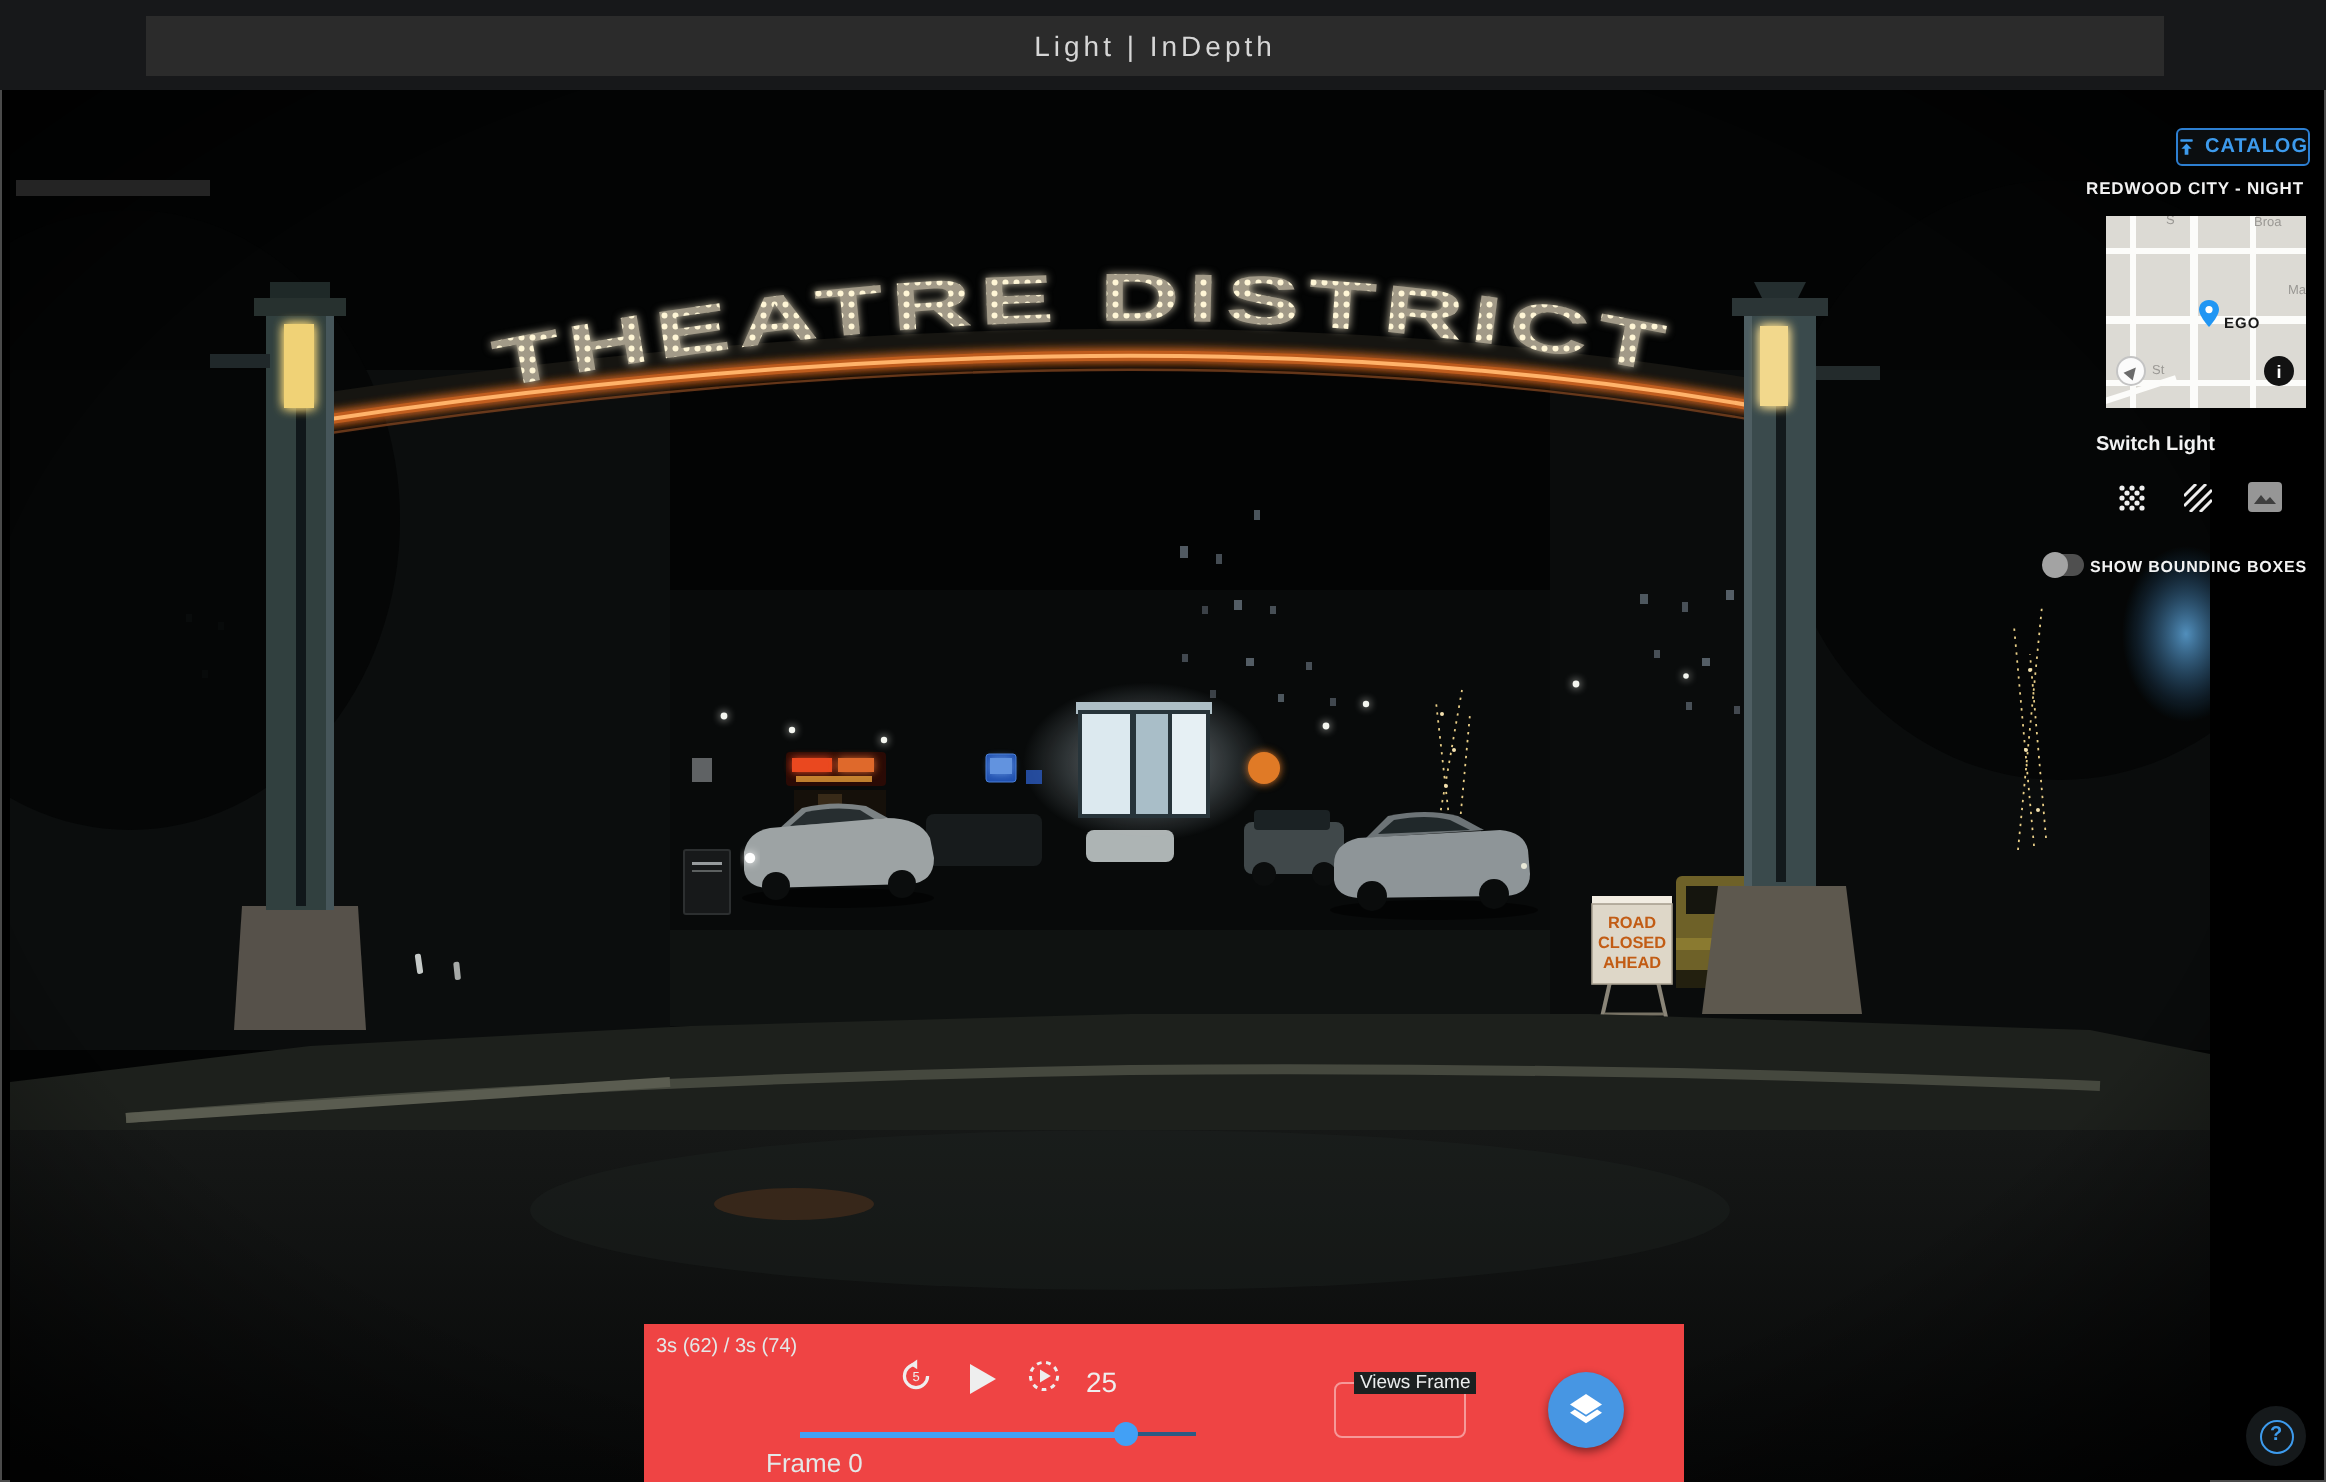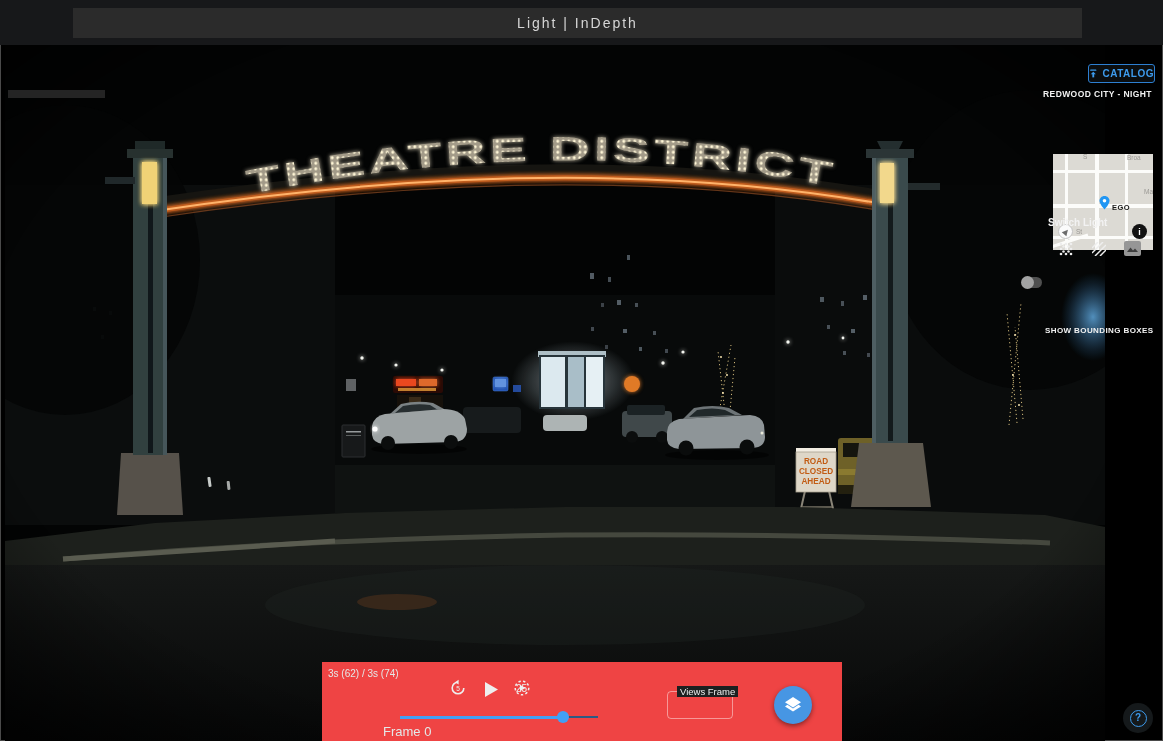--- a/index.html
+++ b/index.html
@@ -25,47 +25,47 @@
   .vehicle-info-panel svg { margin-left:7px; }
   .vehicle-info-footer { position:absolute; left:8px; top:90px; width:97px; height:8px; background:#242424; }
 
   
   .catalog-button { position:absolute; left:1088px; top:64px; width:67px; height:19px;
                     border:1px solid #2d7fd1; border-radius:3px; background:#0b0e10;
                     display:flex; align-items:center; justify-content:center; gap:5px; cursor:pointer; }
   .catalog-button span { color:#3d9bed; font-size:10px; font-weight:bold; letter-spacing:.5px; }
   .location-label { position:absolute; left:1040px; top:89px; width:115px; text-align:center;
                     color:#f2f2f2; font-size:8.5px; font-weight:bold; letter-spacing:.4px; }
-  .map-thumb { position:absolute; left:1053px; top:108px; width:100px; height:96px; background:#dcdad4; overflow:hidden; cursor:pointer;margin-top:46px; }
+  .map-thumb { position:absolute; left:1053px; top:108px; width:100px; height:96px; background:#dcdad4; overflow:hidden; cursor:pointer; }
   .map-street { position:absolute; background:#fcfcfa; }
   .map-label { position:absolute; color:#9a9894; font-size:6.5px; }
   .map-ego-label { position:absolute; left:59px; top:49px; color:#1a1a1a; font-size:7.5px; font-weight:bold; letter-spacing:.5px; }
   .map-pin { position:absolute; left:46px; top:42px; }
   .map-info-btn { position:absolute; left:79px; top:70px; width:15px; height:15px; border-radius:50%; background:#121212;
                   color:#fff; font-size:9px; font-weight:bold; display:flex; align-items:center; justify-content:center; cursor:pointer; }
   .map-compass { position:absolute; left:5px; top:70px; width:15px; height:15px; border-radius:50%; background:#fbfbfb;
                  border:1px solid #c4c4c4; display:flex; align-items:center; justify-content:center; cursor:pointer; }
   .map-compass i { width:0; height:0; border-left:3px solid transparent; border-right:3px solid transparent;
                    border-bottom:6px solid #6b6b6b; transform:rotate(40deg); }
   .switch-views-label { position:absolute; left:1048px; top:217px; color:#f2f2f2; font-size:10px; font-weight:bold; }
   .view-icon { position:absolute; top:242px; cursor:pointer; }
   .view-icon.v1 { left:1059px; } .view-icon.v2 { left:1092px; }
   .view-icon.v3 { left:1124px; top:241px; }
   .bbox-toggle { position:absolute; left:1022px; top:277px; width:20px; height:11px; border-radius:6px; background:#4f4f4f; cursor:pointer; }
   .bbox-knob { position:absolute; left:-1px; top:-1px; width:13px; height:13px; border-radius:50%; background:#a3a3a3; }
-  .bbox-label { position:absolute; left:1045px; top:279px; color:#f2f2f2; font-size:8px; font-weight:bold; letter-spacing:.4px;margin-top:47px; }
+  .bbox-label { position:absolute; left:1045px; top:279px; color:#f2f2f2; font-size:8px; font-weight:bold; letter-spacing:.4px; }
 
   
   .playback-panel { position:absolute; left:322px; top:662px; width:520px; height:79px; background:#ef4444; }
   .time-display { position:absolute; left:6px; top:6px; color:#e4e8e8; font-size:10px; }
   .pb-icon { position:absolute; cursor:pointer; }
   .pb-replay { left:127px; top:17px; }
   .pb-play   { left:163px; top:20px; }
   .pb-rate   { left:191px; top:17px; }
-  .rate-label { position:absolute; left:194px; top:21px; color:#eee; font-size:10px; cursor:pointer; }
+  .rate-label { position:absolute; left:221px; top:21px; color:#eee; font-size:14px; cursor:pointer; }
   .slider-track { position:absolute; left:78px; top:54px; width:198px; height:2px; background:#2c5a84; cursor:pointer; }
   .slider-fill { position:absolute; left:0; top:-0.5px; width:163px; height:3px; background:#42a0f5; }
   .slider-thumb { position:absolute; left:157px; top:-5px; width:12px; height:12px; border-radius:50%; background:#42a0f5; cursor:grab; }
   .frame-start { position:absolute; left:61px; top:62px; color:#e4e8e8; font-size:13px; }
   .frame-end   { position:absolute; left:263px; top:62px; color:#e4e8e8; font-size:9.5px;margin-top:38px; }
   .stop-frame { position:absolute; left:345px; top:29px; width:66px; height:28px;
                 border:1px solid rgba(255,255,255,.45); border-radius:4px; }
   .stop-frame-label { position:absolute; left:9px; top:-6px; background:#1c2020; padding:0 3px;
                       color:#eceeee; font-size:9.5px; white-space:nowrap; }
   .stop-frame input { position:absolute; left:3px; top:3px; width:58px; height:20px; background:transparent;

